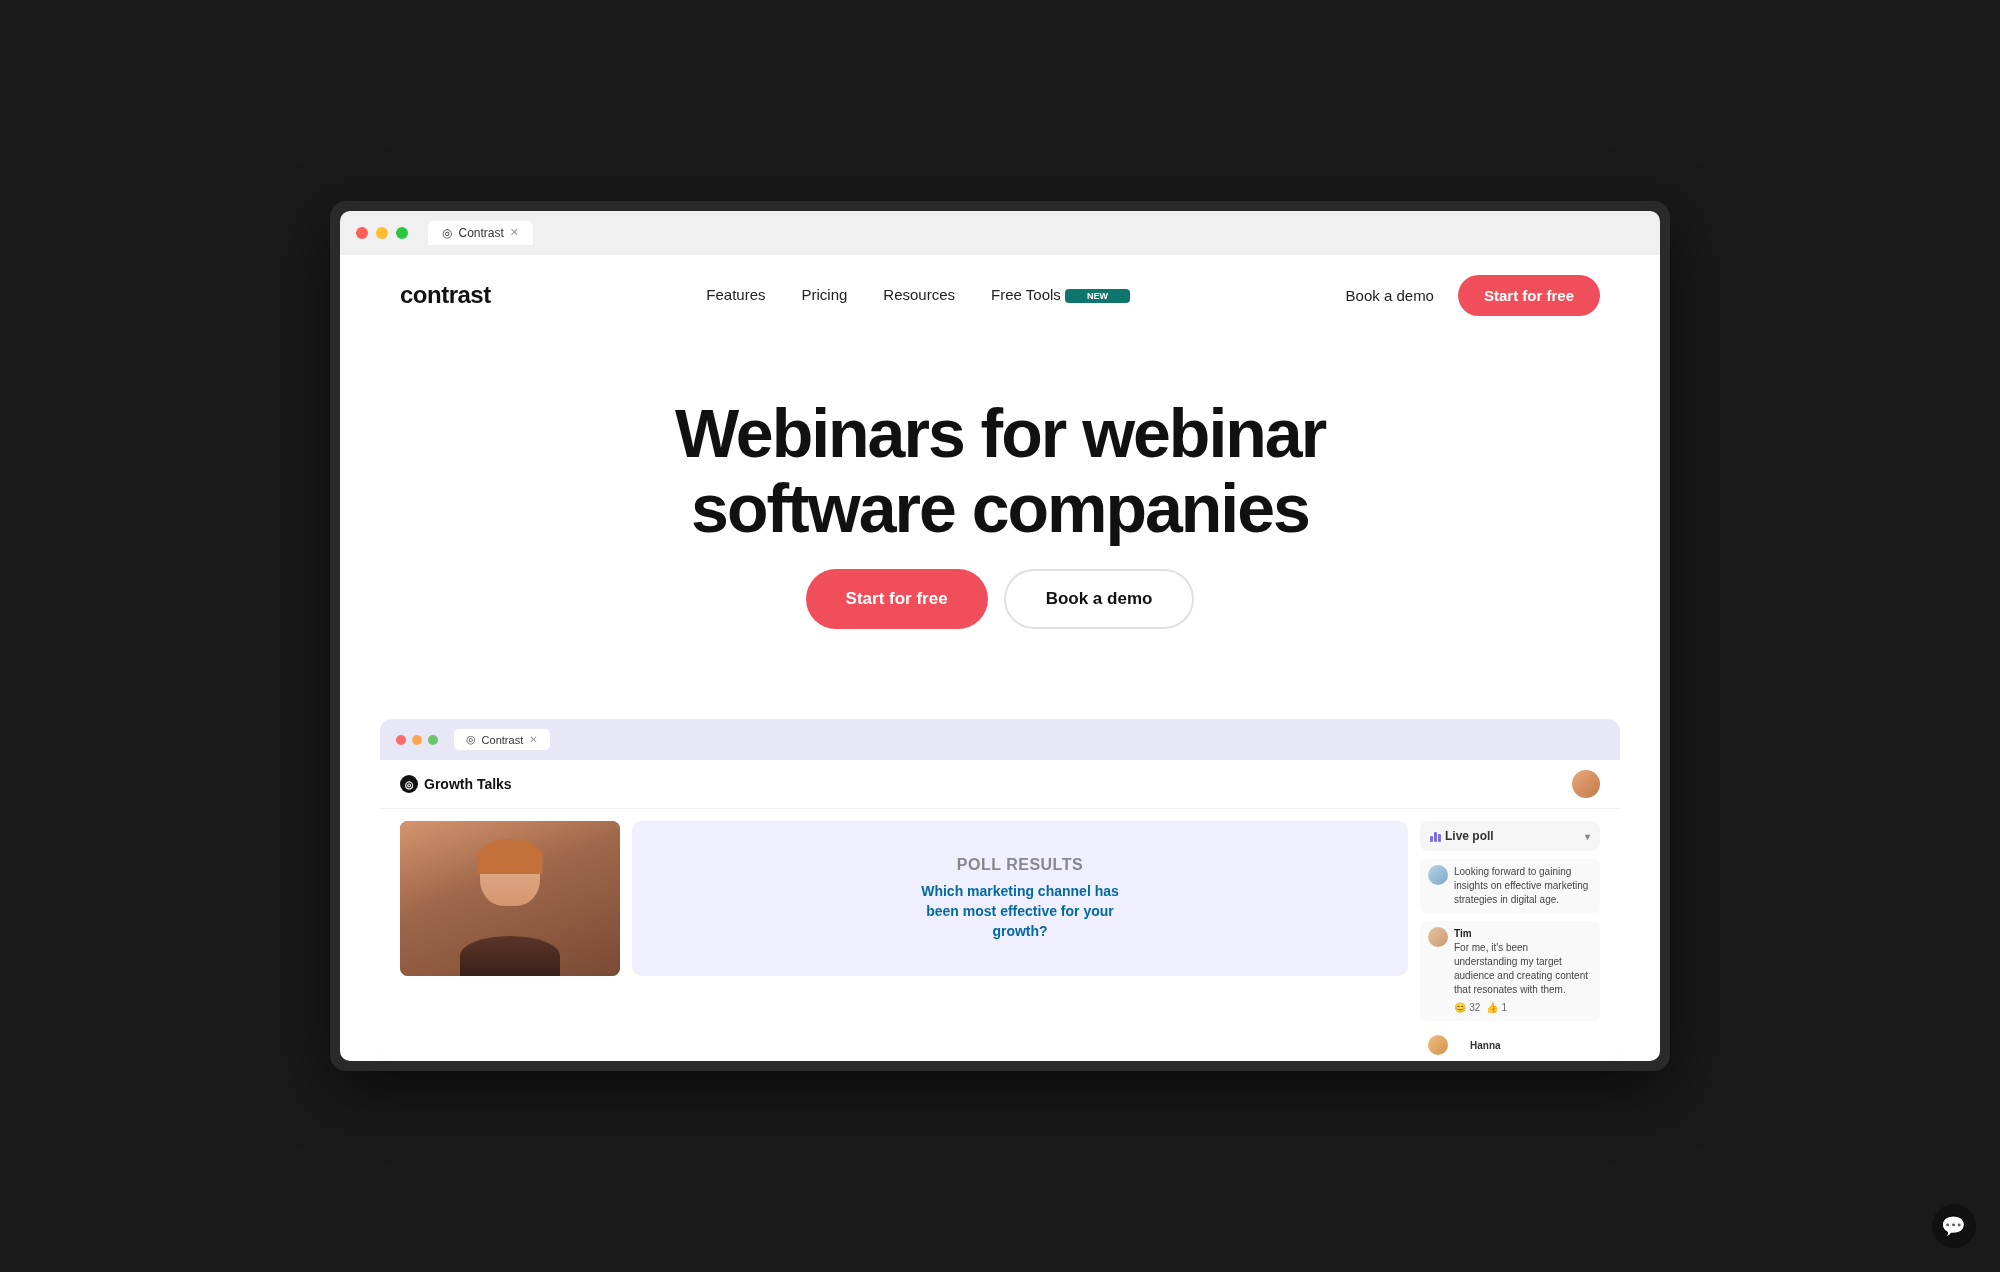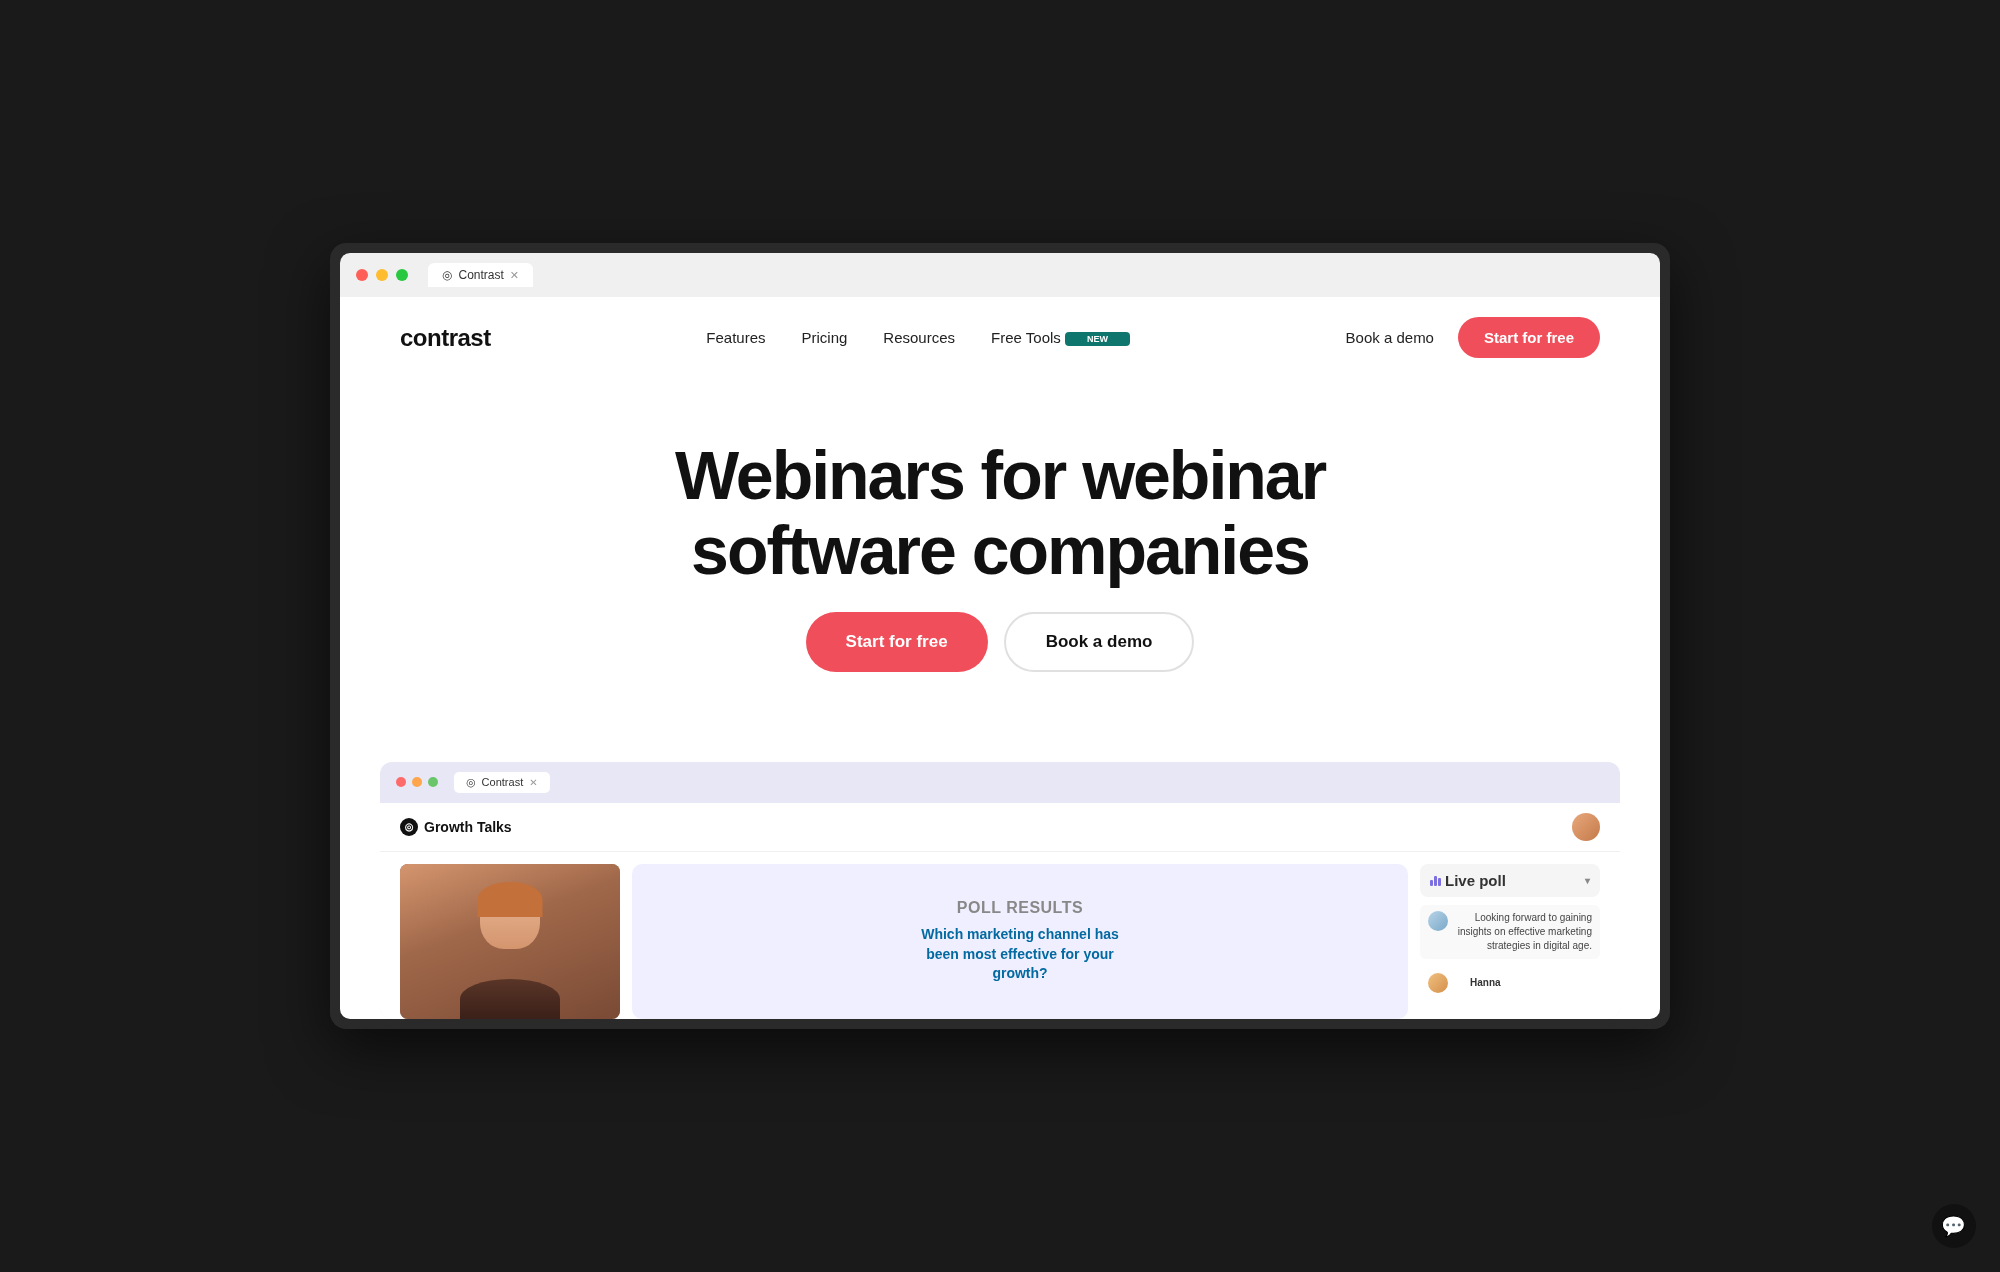--- a/index.html
+++ b/index.html
@@ -319,21 +319,21 @@
       align-items: center;
       justify-content: space-between;
       font-size: 11px;
       font-weight: 600;
       color: #333;
     }
     .sidebar-live-icon {
       display: flex;
       align-items: center;
       gap: 4px;
-      font-size: 15px;
+      font-size: 12px;
     }
     .bar-icon {
       display: flex;
       align-items: flex-end;
       gap: 1px;
       height: 12px;
     }
     .bar-icon span {
       width: 3px;
       background: #7c6fe0;
@@ -342,21 +342,20 @@
     .sidebar-chevron { color: #888; font-size: 10px; }
     .chat-message {
       background: #f9f9f9;
       border-radius: 6px;
       padding: 6px 8px;
       font-size: 10px;
       color: #444;
       line-height: 1.4;
       display: flex;
       gap: 6px;
-      text-align: right;
     }
     .chat-avatar {
       width: 20px; height: 20px;
       border-radius: 50%;
       flex-shrink: 0;
       background: linear-gradient(135deg, #b8d4e8, #7aa8c8);
     }
     .chat-avatar-warm {
       background: linear-gradient(135deg, #e8c4a0, #c89870);
     }
@@ -505,20 +504,31 @@
               <span class="sidebar-chevron">▾</span>
             </div>
 
             <div class="chat-message">
               <div class="chat-avatar"></div>
               <div>
                 <span>Looking forward to gaining insights on effective marketing strategies in digital age.</span>
               </div>
             </div>
 
+            <div class="chat-message">
+              <div class="chat-avatar chat-avatar-warm"></div>
+              <div>
+                <div class="chat-name">Tim</div>
+                <span>For me, it's been understanding my target audience and creating content that resonates with them.</span>
+                <div class="chat-reactions">
+                  <span>😊 32</span>
+                  <span>👍 1</span>
+                </div>
+              </div>
+            </div>
 
             <div class="hanna-row">
               <div class="hanna-avatar"></div>
               <span>Hanna</span>
             </div>
           </div>
         </div>
       </div>
     </div>
 

